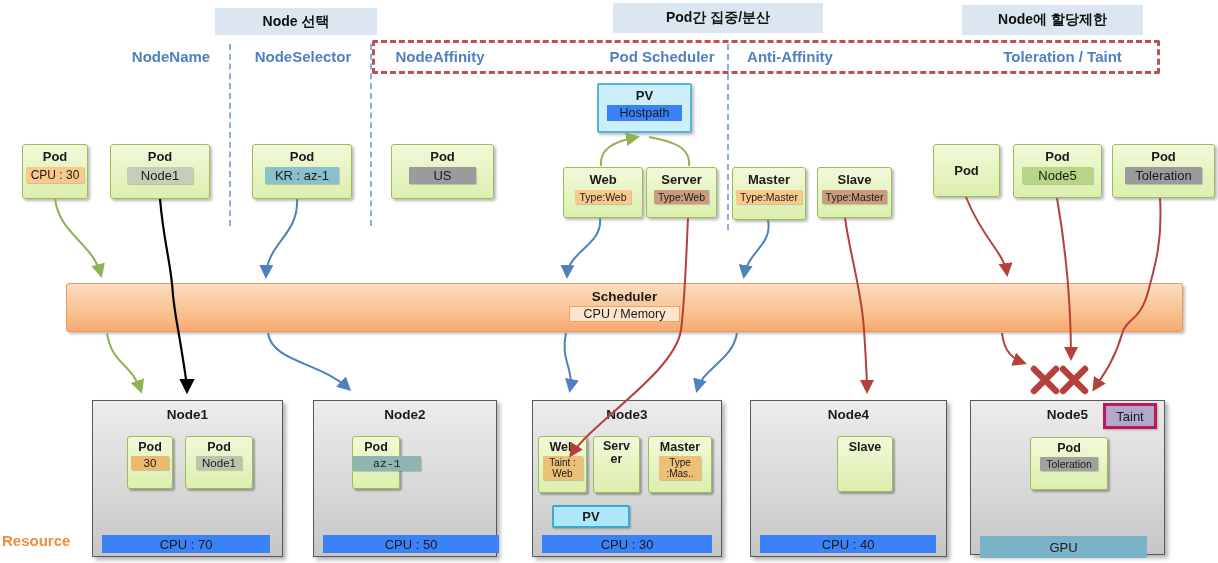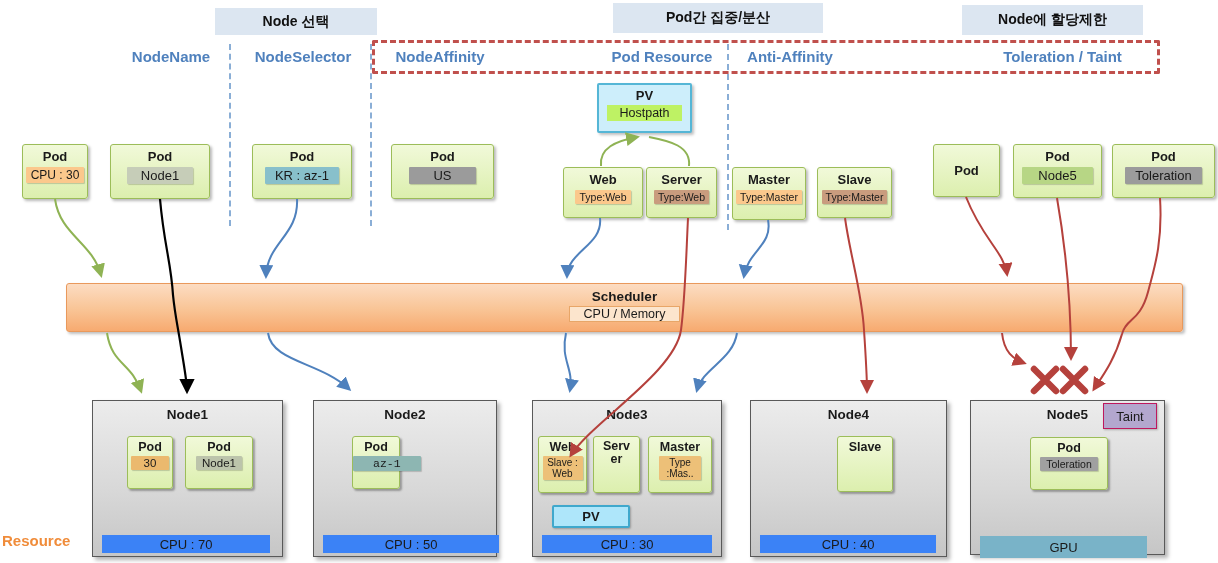--- a/index.html
+++ b/index.html
@@ -26,42 +26,42 @@
         border-radius:1px;box-shadow:1px 1px 1px rgba(0,0,0,.18);}
   .c-orange{background:#fbc88c;} .c-tan{background:#c99c7e;} .c-teal{background:#88c0cb;}
   .c-gray{background:#9b9b9b;} .c-sage{background:#c6cdb8;} .c-green{background:#b7d685;}
   .c-gold{background:#ebb96e;} .c-sage2{background:#bcc4ab;} .c-teal2{background:#8db6b2;}
   .c-gold2{background:#edc078;} .c-gray2{background:#a0a0a0;}
   .small-chip{font-size:10.5px;padding:1px 4px;}
   
   .pvbox{background:#cdeefb;border:2px solid #55b6d6;border-radius:2px;
          box-shadow:2px 2px 3px rgba(0,0,0,.25);box-sizing:border-box;text-align:center;}
   .pvbox .t{font-weight:bold;font-size:13px;margin-top:3px;}
-  .pvchip{display:block;margin:2px 8px 0;background:#bef264;font-size:12.5px;
+  .pvchip{display:block;margin:2px 8px 0;background:#3b82f6;font-size:12.5px;
           text-align:center;padding:1px 0;}
   
   .sched{background:linear-gradient(180deg,#fcdcc2 0%,#f9c495 55%,#f7aa70 100%);
          border:1.5px solid #e9995c;border-radius:3px;
          box-shadow:2px 2px 3px rgba(0,0,0,.25);box-sizing:border-box;text-align:center;}
   .sched .t{font-weight:bold;font-size:13.5px;margin-top:5px;}
   .schedchip{display:inline-block;background:#fce5cd;border:1px solid #e8a668;
              font-size:12.5px;padding:0 14px;margin-top:2px;}
   
   .node{background:linear-gradient(180deg,#ececec 0%,#d7d7d7 60%,#c6c6c6 100%);
         border:1.5px solid #595959;box-shadow:3px 3px 4px rgba(0,0,0,.3);box-sizing:border-box;}
   .ntitle{font-weight:bold;font-size:13.5px;text-align:center;margin-top:6px;}
   .npod{background:linear-gradient(180deg,#f1f9d9 0%,#dcefae 100%);
         border:1.5px solid #9cbd59;border-radius:3px;
         box-shadow:2px 2px 2px rgba(0,0,0,.3);box-sizing:border-box;}
   .npod .t{font-weight:bold;font-size:12.5px;text-align:center;margin-top:3px;}
   .wrap-t .t{word-break:break-all;line-height:1.05;}
   .npod .chip{font-size:11.5px;margin-top:2px;}
   .rbar{display:flex;align-items:center;justify-content:center;font-size:13px;}
   .r-cpu{background:#3b82f6;} .r-gpu{background:#79b3c8;}
-  .taint{background:#b3a7ce;border:1px solid #be185d;font-size:13px;
+  .taint{background:#b3a7ce;border:3px solid #be185d;font-size:13px;
          display:flex;align-items:center;justify-content:center;
          box-shadow:1px 1px 2px rgba(0,0,0,.25);box-sizing:border-box;}
   .resource{color:#f08c3a;font-weight:bold;font-size:15px;}
   #arrows{position:absolute;left:0;top:0;z-index:9;pointer-events:none;}
 </style>
 </head>
 <body>
 
 <div id="canvas">
 
@@ -70,21 +70,21 @@
   <div class="abs sep" style="left:727px;top:44px;height:186px;"></div>
   <div class="abs redbox" style="left:372px;top:40px;width:782px;height:28px;"></div>
 
   <div class="abs hdr" style="left:215px;top:8px;width:162px;height:27px;">Node 선택</div>
   <div class="abs hdr" style="left:613px;top:3px;width:210px;height:30px;">Pod간 집중/분산</div>
   <div class="abs hdr" style="left:962px;top:5px;width:181px;height:30px;">Node에 할당제한</div>
 
   <div class="abs cat" style="left:118px;top:48px;width:106px;">NodeName</div>
   <div class="abs cat" style="left:240px;top:48px;width:126px;">NodeSelector</div>
   <div class="abs cat" style="left:380px;top:48px;width:120px;">NodeAffinity</div>
-  <div class="abs cat" style="left:606px;top:48px;width:112px;">Pod Resource</div>
+  <div class="abs cat" style="left:606px;top:48px;width:112px;">Pod Scheduler</div>
   <div class="abs cat" style="left:731px;top:48px;width:118px;">Anti-Affinity</div>
   <div class="abs cat" style="left:981px;top:48px;width:163px;">Toleration / Taint</div>
 
   <div class="abs pvbox" style="left:597px;top:83px;width:95px;height:50px;">
     <div class="t">PV</div>
     <span class="pvchip">Hostpath</span>
   </div>
 
   <div class="abs pod" style="left:22px;top:144px;width:66px;height:55px;">
     <div class="t">Pod</div>
@@ -155,21 +155,21 @@
     <div class="t">Pod</div>
     <span class="chip c-teal2" style="padding:1px 20px;font-family:Liberation Mono, monospace;">az-1</span>
   </div>
   <div class="abs rbar r-cpu" style="left:323px;top:535px;width:176px;height:18px;">CPU : 50</div>
 
   <div class="abs node" style="left:532px;top:400px;width:190px;height:157px;">
     <div class="ntitle">Node3</div>
   </div>
   <div class="abs npod" style="left:538px;top:436px;width:49px;height:57px;">
     <div class="t">Web</div>
-    <span class="chip c-gold2" style="font-size:10px;line-height:1.1;padding:1px 3px;max-width:40px;white-space:normal;">Slave : Web</span>
+    <span class="chip c-gold2" style="font-size:10px;line-height:1.1;padding:1px 3px;max-width:40px;white-space:normal;">Taint : Web</span>
   </div>
   <div class="abs npod wrap-t" style="left:593px;top:436px;width:47px;height:57px;">
     <div class="t" style="padding:0 6px;">Server</div>
   </div>
   <div class="abs npod" style="left:648px;top:436px;width:64px;height:57px;">
     <div class="t">Master</div>
     <span class="chip c-gold2" style="font-size:10px;line-height:1.1;padding:1px 3px;max-width:42px;white-space:normal;">Type :Mas..</span>
   </div>
   <div class="abs" style="left:552px;top:505px;width:78px;height:23px;background:#aee6fa;border:2px solid #3fa8cc;border-radius:2px;box-sizing:border-box;display:flex;align-items:center;justify-content:center;font-weight:bold;font-size:13px;box-shadow:1px 1px 2px rgba(0,0,0,.25);">PV</div>
   <div class="abs rbar r-cpu" style="left:542px;top:535px;width:170px;height:18px;">CPU : 30</div>

